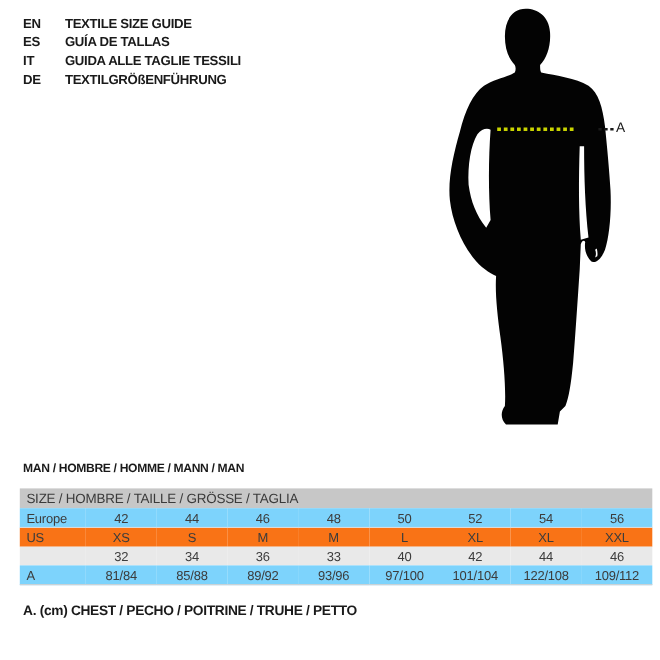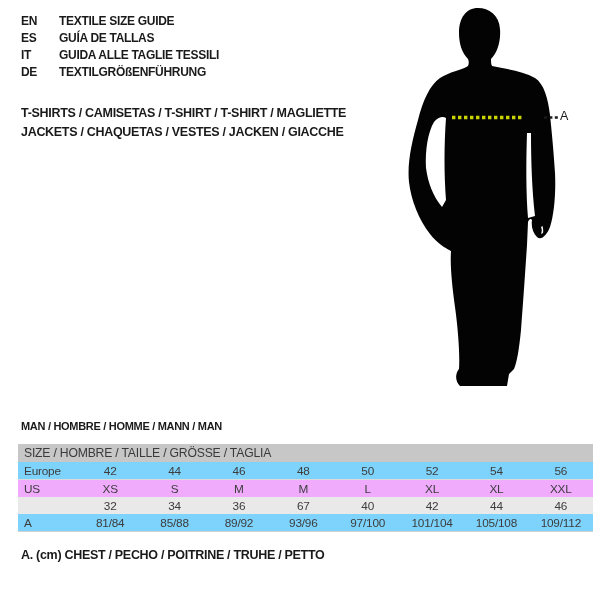--- a/index.html
+++ b/index.html
@@ -95,21 +95,21 @@
     padding: 0;
     height: 17px;
     vertical-align: middle;
   }
   .size-table td.row-label {
     text-align: left;
     padding-left: 6px;
   }
   .size-table col.label-col { width: 60px; }
   .size-table tr.stripe-a { background: #7dd3fc; }
-  .size-table tr.stripe-b { background: #f0abfc; }
+  .size-table tr.stripe-b { background: #f97316; }
   .size-table tr.stripe-c { background: #e9e9e9; }
   .size-table tr.row-europe td { border-bottom: 1px solid #dadada; }
   .size-table tr.row-a td { border-bottom: 1px solid #d2d2d2; }
 
   
   .footnote {
     position: absolute;
     top: 548px;
     left: 21px;
     font-size: 12.5px;
@@ -134,24 +134,20 @@
     <div class="lang-row">
       <span class="lang-code">IT</span>
       <span class="lang-label">GUIDA ALLE TAGLIE TESSILI</span>
     </div>
     <div class="lang-row">
       <span class="lang-code">DE</span>
       <span class="lang-label">TEXTILGRÖßENFÜHRUNG</span>
     </div>
   </div>
 
-  <div class="categories">
-    <div>T-SHIRTS / CAMISETAS / T-SHIRT / T-SHIRT / MAGLIETTE</div>
-    <div>JACKETS / CHAQUETAS / VESTES / JACKEN / GIACCHE</div>
-  </div>
 
   <svg class="figure-svg" viewBox="0 0 600 600" xmlns="http://www.w3.org/2000/svg">
     <path d="M 478 8
              C 489 8 499 15 500 29
              C 501 42 497 53 491 59
              C 491 62 491 64 492 66
              C 506 69 523 71 535 78
              C 544 84 548 98 550 115
              C 552 134 554 156 555 173
              C 556 193 554 215 550 227
@@ -236,35 +232,35 @@
         <td>L</td>
         <td>XL</td>
         <td>XL</td>
         <td>XXL</td>
       </tr>
       <tr class="stripe-c">
         <td class="row-label"></td>
         <td>32</td>
         <td>34</td>
         <td>36</td>
-        <td>67</td>
+        <td>33</td>
         <td>40</td>
         <td>42</td>
         <td>44</td>
         <td>46</td>
       </tr>
       <tr class="stripe-a row-a">
         <td class="row-label">A</td>
         <td>81/84</td>
         <td>85/88</td>
         <td>89/92</td>
         <td>93/96</td>
         <td>97/100</td>
         <td>101/104</td>
-        <td>105/108</td>
+        <td>122/108</td>
         <td>109/112</td>
       </tr>
     </tbody>
   </table>
 
   <div class="footnote">A. (cm) CHEST / PECHO / POITRINE / TRUHE / PETTO</div>
 
 </div>
 
 </body></html>

